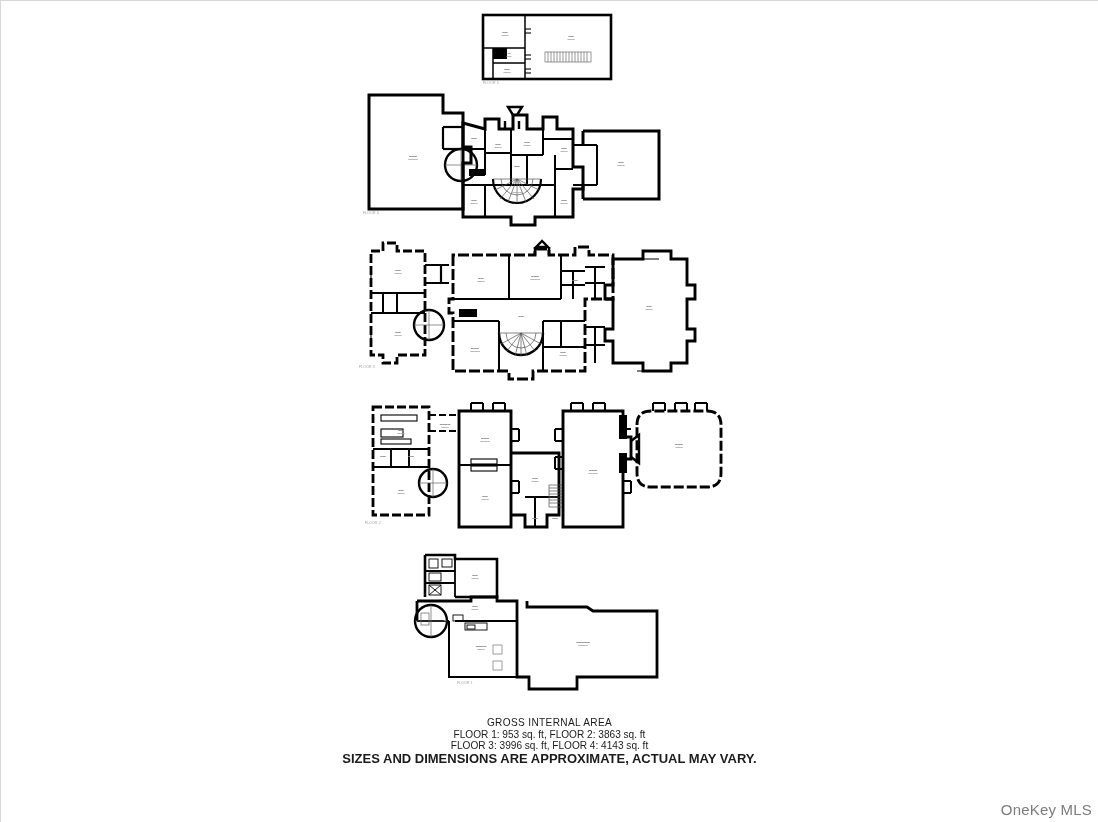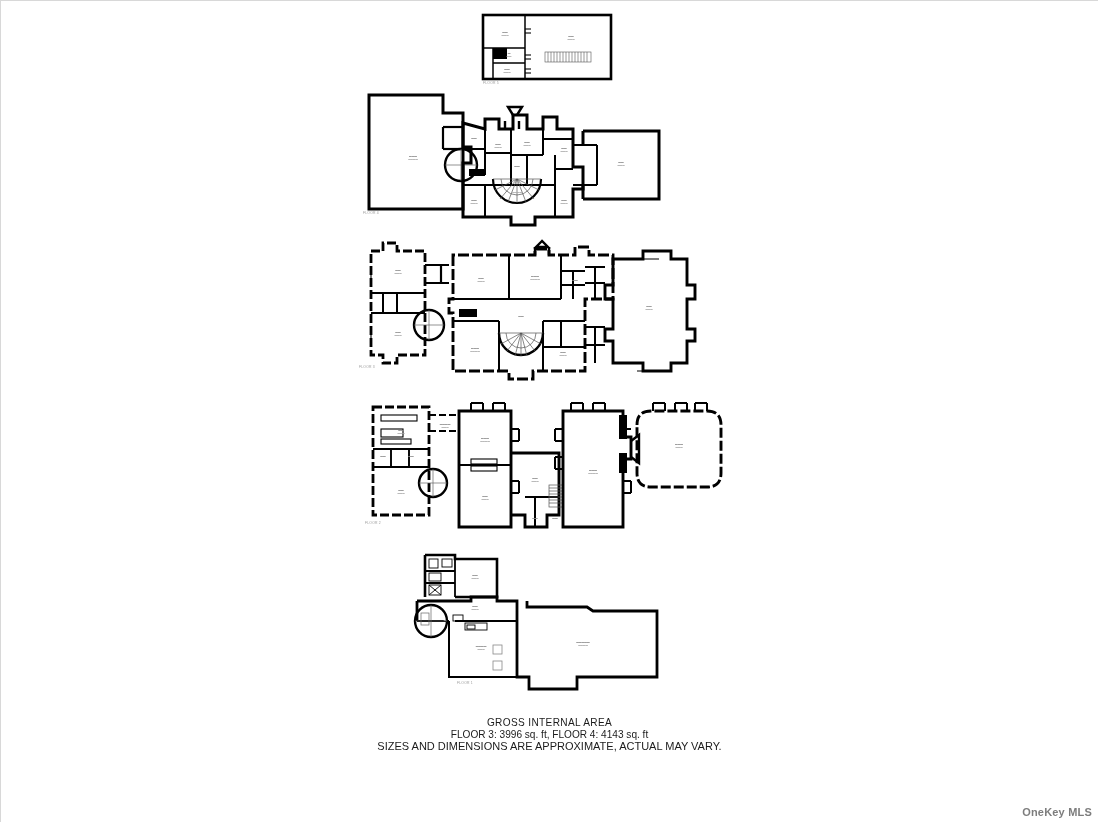--- a/index.html
+++ b/index.html
@@ -45,29 +45,30 @@
     left:0;right:0;
     top:716px;
     text-align:center;
     color:#1b1b1b;
     font-size:10.1px;
     line-height:11.6px;
     font-family:"Liberation Sans", sans-serif;
   }
   #summary .ttl{letter-spacing:.35px;}
   #summary .disc{
-    font-size:11px;
+    font-size:13px;
     letter-spacing:0px;
     margin-top:1px;
+    font-weight:bold;
   }
   #watermark{
     position:absolute;
     right:6px;bottom:4px;
-    font-size:11px;
-    font-weight:bold;
+    font-size:15px;
+    font-weight:normal;
     color:#7d7d7d;
     letter-spacing:.2px;
     font-family:"Liberation Sans", sans-serif;
   }
 </style>
 </head>
 <body>
 
 <div id="page">
 
@@ -482,19 +483,20 @@
       <text class="rm2" x="72" y="101">▬▬▬</text>
       <text class="rm" x="174" y="94">▬▬▬▬▬</text>
       <text class="rm2" x="174" y="97">▬▬▬▬</text>
       <text class="rm2" x="36" y="72">▬</text>
     </svg>
     <div class="floorlabel" style="left:48px;top:132px;">FLOOR 1</div>
   </div>
 
   <div id="summary">
     <div class="ttl">GROSS INTERNAL AREA</div>
+    <div>FLOOR 1: 953 sq. ft, FLOOR 2: 3863 sq. ft</div>
     <div>FLOOR 3: 3996 sq. ft, FLOOR 4: 4143 sq. ft</div>
     <div class="disc">SIZES AND DIMENSIONS ARE APPROXIMATE, ACTUAL MAY VARY.</div>
   </div>
 
   <div id="watermark">OneKey MLS</div>
 
 </div>
 
 </body></html>

